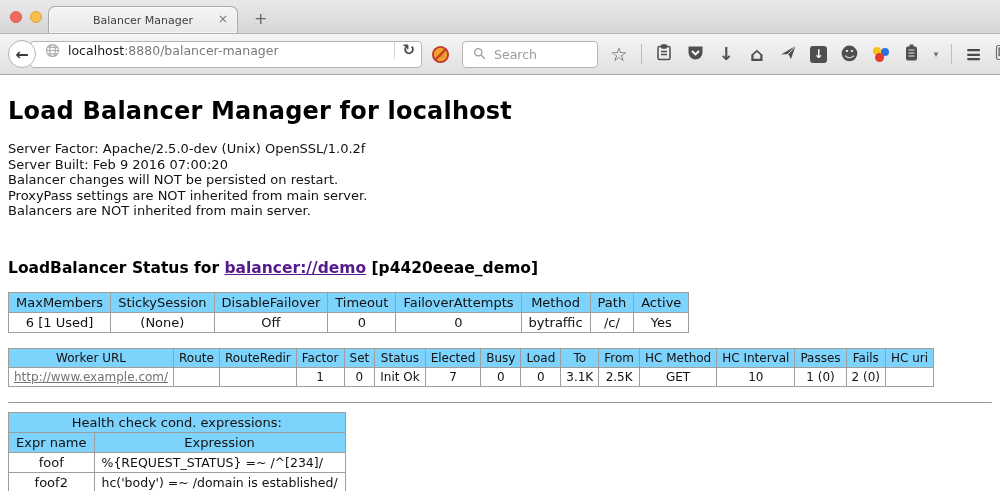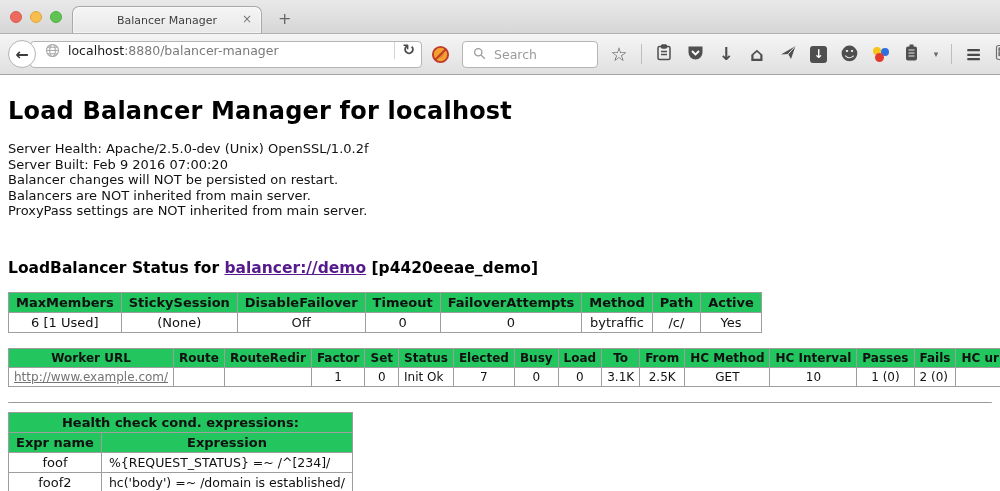--- a/index.html
+++ b/index.html
@@ -8,21 +8,21 @@
   .window { width:1000px; height:491px; overflow:hidden; background:#fff; position:relative; }
 
   
   .tabbar { height:34px; background:linear-gradient(#e9e9e9,#d6d6d6); border-bottom:1px solid #b2b2b2;
             display:flex; align-items:flex-end; position:relative; }
   .traffic { position:absolute; top:11px; left:10px; display:flex; gap:8px; }
   .light { width:12px; height:12px; border-radius:50%; display:inline-block; }
   .light.red { background:#ee6a5e; border:1px solid #d95b50; }
   .light.yellow { background:#f6be4f; border:1px solid #dfa73c; }
   .light.green { background:#5fc454; border:1px solid #4daf45; }
-  .tab { width:190px; height:27px; margin-left:72px; background:linear-gradient(#f5f5f5,#e8e8e8);
+  .tab { width:190px; height:27px; margin-left:48px; background:linear-gradient(#f5f5f5,#e8e8e8);
          border:1px solid #a9a9a9; border-bottom:none; border-radius:7px 7px 0 0;
          display:flex; align-items:center; justify-content:center; position:relative;
          font-size:11px; color:#3f3f3f; box-shadow:0 0 0 1px rgba(255,255,255,.45) inset; }
   .tab-close { position:absolute; right:9px; top:6px; color:#777; font-size:12px; line-height:12px; cursor:default; }
   .newtab { margin:0 0 6px 16px; color:#666; font-size:16px; line-height:16px; }
 
   .navbar { height:41px; background:linear-gradient(#f5f5f5,#e0e0e0); border-bottom:1px solid #a6a6a6;
             display:flex; align-items:center; padding:0 8px; }
   .backbtn { width:28px; height:28px; border-radius:50%; background:#fff; border:1px solid #b3b3b3;
              display:flex; align-items:center; justify-content:center; font-size:16px; font-weight:bold;
@@ -59,21 +59,21 @@
   .content { padding:2px 8px 0 8px; }
   h1.page-title { font-size:24px; margin:20px 0 16px 0; color:#000; letter-spacing:.2px; }
   .info { font-size:13px; color:#111; }
   .info div { line-height:15.5px; }
   .status-heading { font-size:15.5px; font-weight:bold; margin:40px 0 15px 0; color:#000; }
   a.vlink { color:#551a8b; text-decoration:underline; font-weight:bold; }
   a.worker-link { color:#737373; text-decoration:underline;margin-top:20px; }
 
   table { border-collapse:collapse; margin:0 0 15px 0; font-size:13px; border:1px solid #4d4d4d; }
   th, td { border:1px solid #9e9e9e; padding:2px 7px; white-space:nowrap; color:#111; }
-  th { background:#22c55e; font-weight:bold; }
+  th { background:#7dd3fc; font-weight:normal; }
   td.c { text-align:center; }
   td.l { text-align:left; }
   table.worker { font-size:12px; }
   table.worker th, table.worker td { padding:2px 5px; }
   table.health td.expr { font-size:12.5px; }
 
   hr.divider { border:none; height:2px; background:#9b9b9b; border-bottom:1px solid #fff;
                margin:4px 0 8px 0; border-radius:1px; }
   hr.divider.mid { margin-top:2px; }
 </style>
@@ -180,25 +180,25 @@
             <rect x="9.5" y="8.5" width="4" height="3" fill="#8a8a8a"></rect>
         </svg>
       </span>
     </div>
   </div>
 
   <div class="content">
     <h1 class="page-title">Load Balancer Manager for localhost</h1>
 
     <div class="info">
-      <div>Server Health: Apache/2.5.0-dev (Unix) OpenSSL/1.0.2f</div>
+      <div>Server Factor: Apache/2.5.0-dev (Unix) OpenSSL/1.0.2f</div>
       <div>Server Built: Feb 9 2016 07:00:20</div>
       <div>Balancer changes will NOT be persisted on restart.</div>
+      <div>ProxyPass settings are NOT inherited from main server.</div>
       <div>Balancers are NOT inherited from main server.</div>
-      <div>ProxyPass settings are NOT inherited from main server.</div>
     </div>
 
     <div class="status-heading"><span>LoadBalancer Status for </span><a class="vlink" href="#">balancer://demo</a><span> [p4420eeae_demo]</span></div>
 
     <table class="balancer">
       <tbody>
           <tr>
         <th>MaxMembers</th>
         <th>StickySession</th>
         <th>DisableFailover</th>

